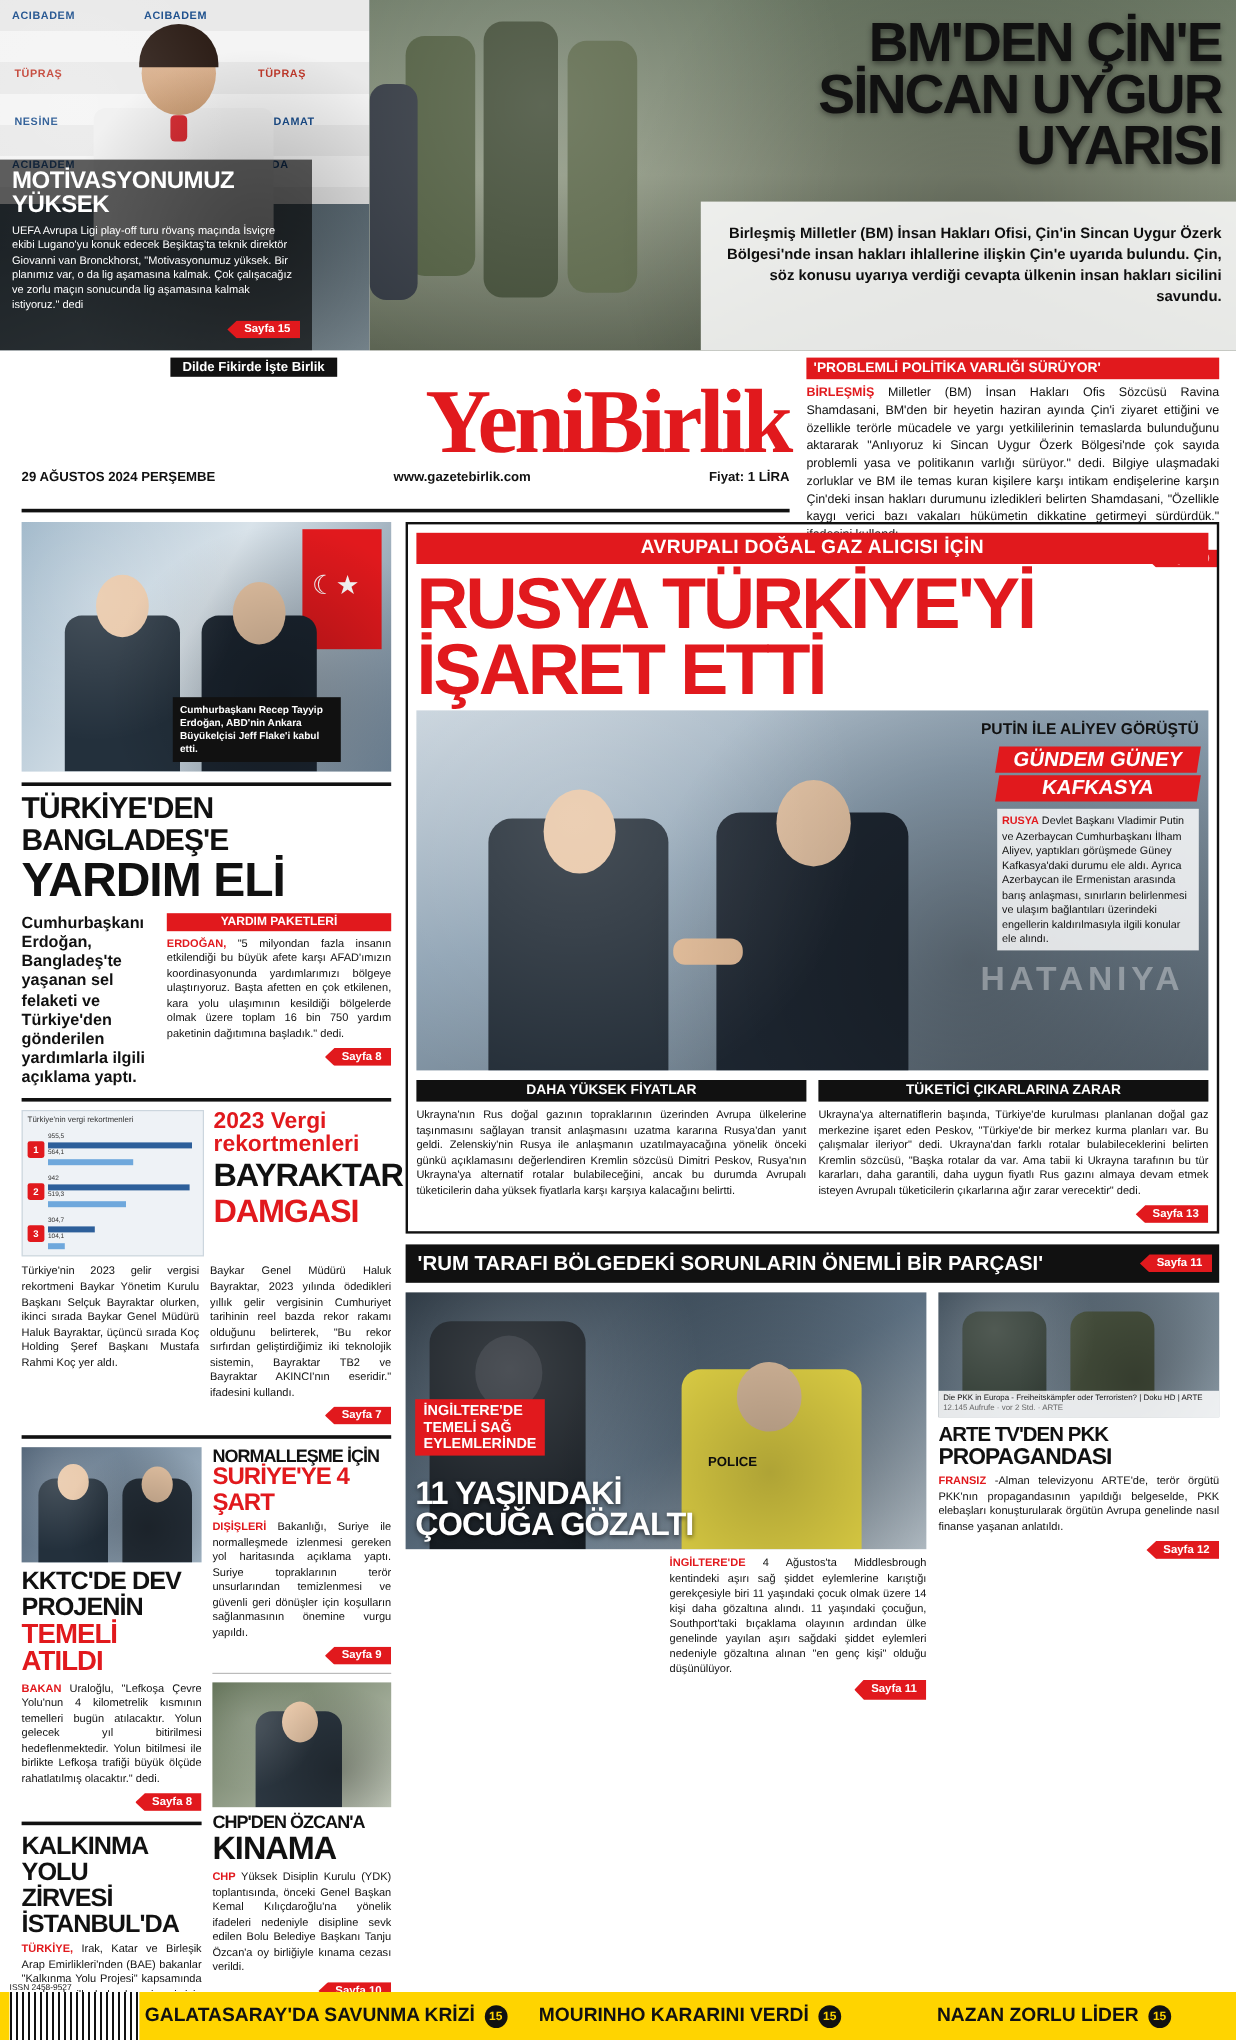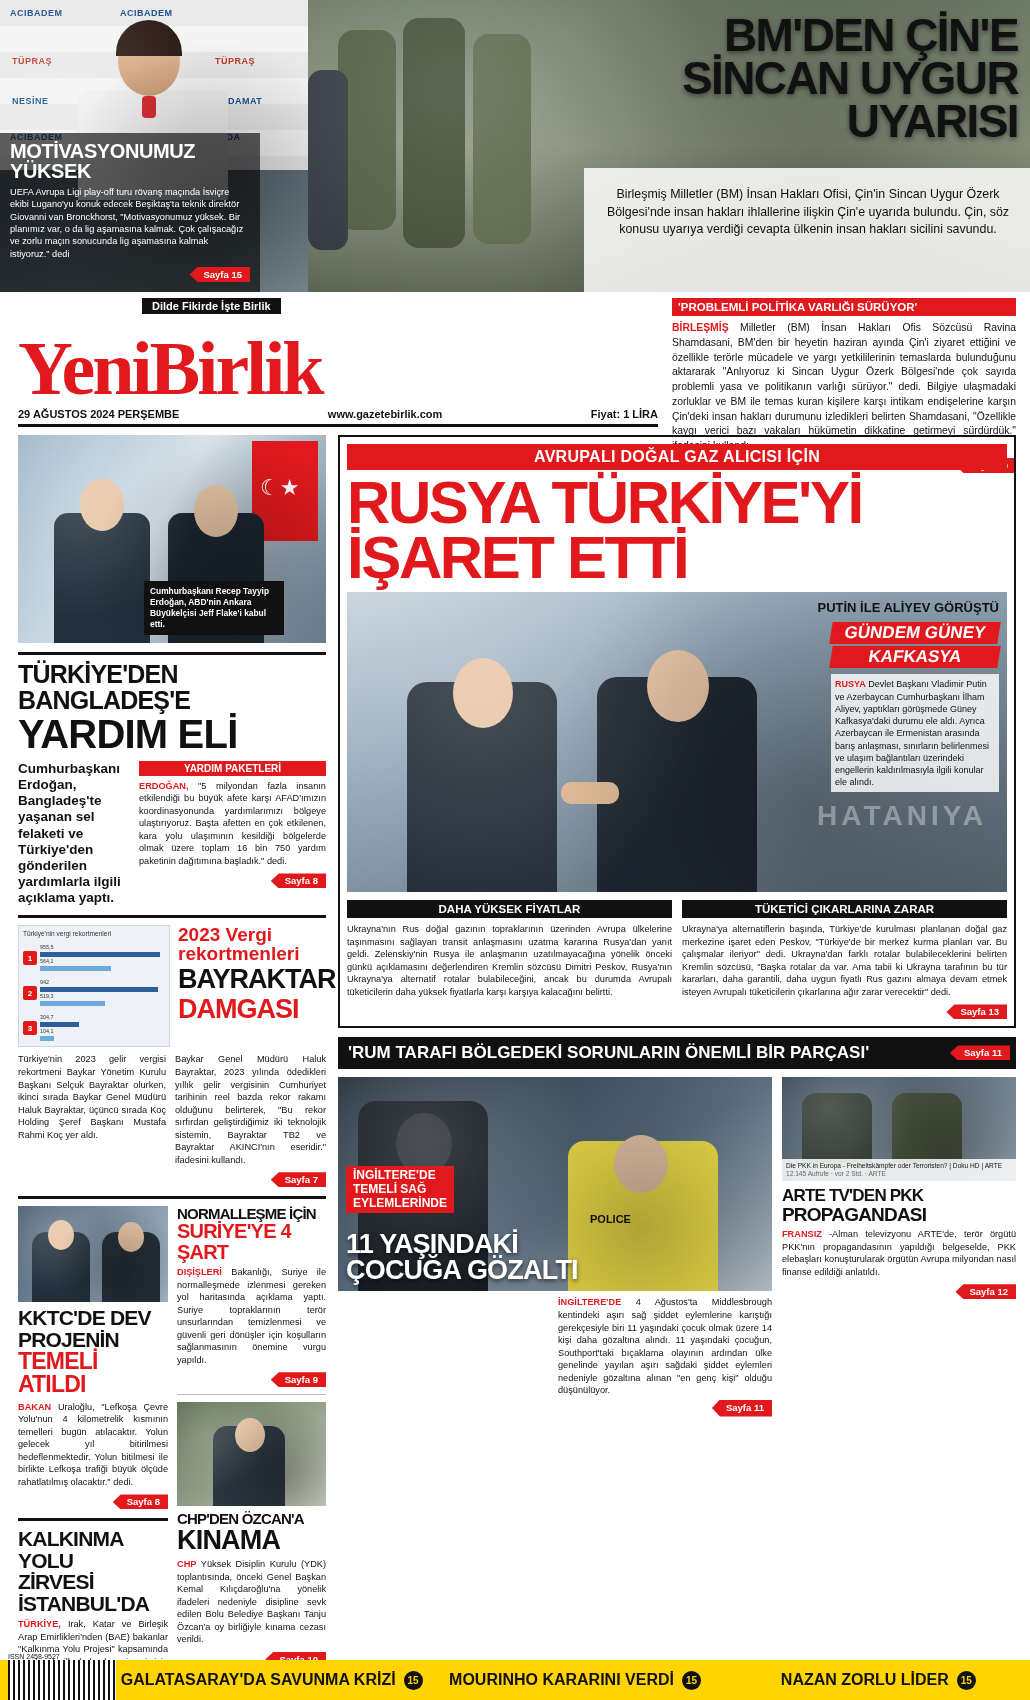--- a/index.html
+++ b/index.html
@@ -46,35 +46,35 @@
   }
   .cap-title { font-size: 20px; font-weight: bold; letter-spacing:-.4px; line-height:1; margin-bottom:5px; }
   .cap-text { font-size: 9.2px; line-height: 1.34; }
 
   .bm-head {
     position:absolute; right:12px; top:14px; width:420px; text-align:right;
     font-size:46px; font-weight:bold; line-height:.94; letter-spacing:-1.6px;
     text-shadow: 0 2px 5px rgba(0,0,0,.45); color:#111;
   }
   .bm-sub {
-    position:absolute; right:12px; top:186px; width:420px; text-align:center;
-    font-size:12.4px; line-height:1.42; font-weight:normal; color:#0e0e0e;
+    position:absolute; right:12px; top:186px; width:420px; text-align:right;
+    font-size:12.4px; line-height:1.42; font-weight:bold; color:#0e0e0e;
   }
   .bm-white { position:absolute; right:0; top:168px; width:446px; height:124px; background:rgba(255,255,255,.86); }
 
   
   .masthead { position:relative; width:1030px; height:143px; }
   .mh-left { position:absolute; left:18px; top:4px; width:640px; }
   .slogan {
     display:inline-block; background:#111; color:#fff; font-size:11px; font-weight:bold;
     padding:2px 10px; margin-left:124px;
   }
   .logo-text {
     font-family:"Liberation Serif", serif; font-weight:bold; font-size:76px; color:#e1191d;
-    letter-spacing:-3px; line-height:.95; margin-top:18px;
+    letter-spacing:-3px; line-height:.95; margin-top:2px;text-align:right;
   }
   .mh-meta { display:flex; justify-content:space-between; width:640px; margin-top:4px; font-size:11px; font-weight:bold;}
   .mh-rule { position:absolute; left:18px; top:132px; width:640px; height:3px; background:#111; }
 
   .mh-right { position:absolute; left:672px; top:6px; width:344px; }
   .mh-kicker { background:#e1191d; color:#fff; font-size:11.5px; font-weight:bold; padding:3px 6px; }
   .mh-body { font-size:10.4px; line-height:1.42; margin-top:5px; text-align:justify; }
   .mh-body b { color:#e1191d; }
   .pagetag {
     display:inline-block; background:#e1191d; color:#fff; font-size:9.5px; font-weight:bold;
@@ -460,21 +460,21 @@
             <div class="photo-noise"></div>
             <div class="pkk-cap">
               <div>Die PKK in Europa - Freiheitskämpfer oder Terroristen? | Doku HD | ARTE</div>
               <div style="color:#666;">12.145 Aufrufe · vor 2 Std. · ARTE</div>
             </div>
           </div>
           <div class="blk-title" style="font-size:17px;margin-top:6px;">ARTE TV'DEN PKK</div>
           <div class="blk-title" style="font-size:19px;">PROPAGANDASI</div>
           <div class="body-s" style="margin-top:4px;">
             <b>FRANSIZ</b>
-            <span>-Alman televizyonu ARTE'de, terör örgütü PKK'nın propagandasının yapıldığı belgeselde, PKK elebaşları konuşturularak örgütün Avrupa milyondan nasıl finanse edildiği anlatıldı.</span>
+            <span>-Alman televizyonu ARTE'de, terör örgütü PKK'nın propagandasının yapıldığı belgeselde, PKK elebaşları konuşturularak örgütün Avrupa genelinde nasıl finanse yaşanan anlatıldı.</span>
           </div>
           <div style="text-align:right;margin-top:3px;">
             <span class="pagetag">Sayfa 12</span>
           </div>
         </div>
       </div>
     </div>
   </div>
 
   <div class="isbn">ISSN 2458-9527</div>

